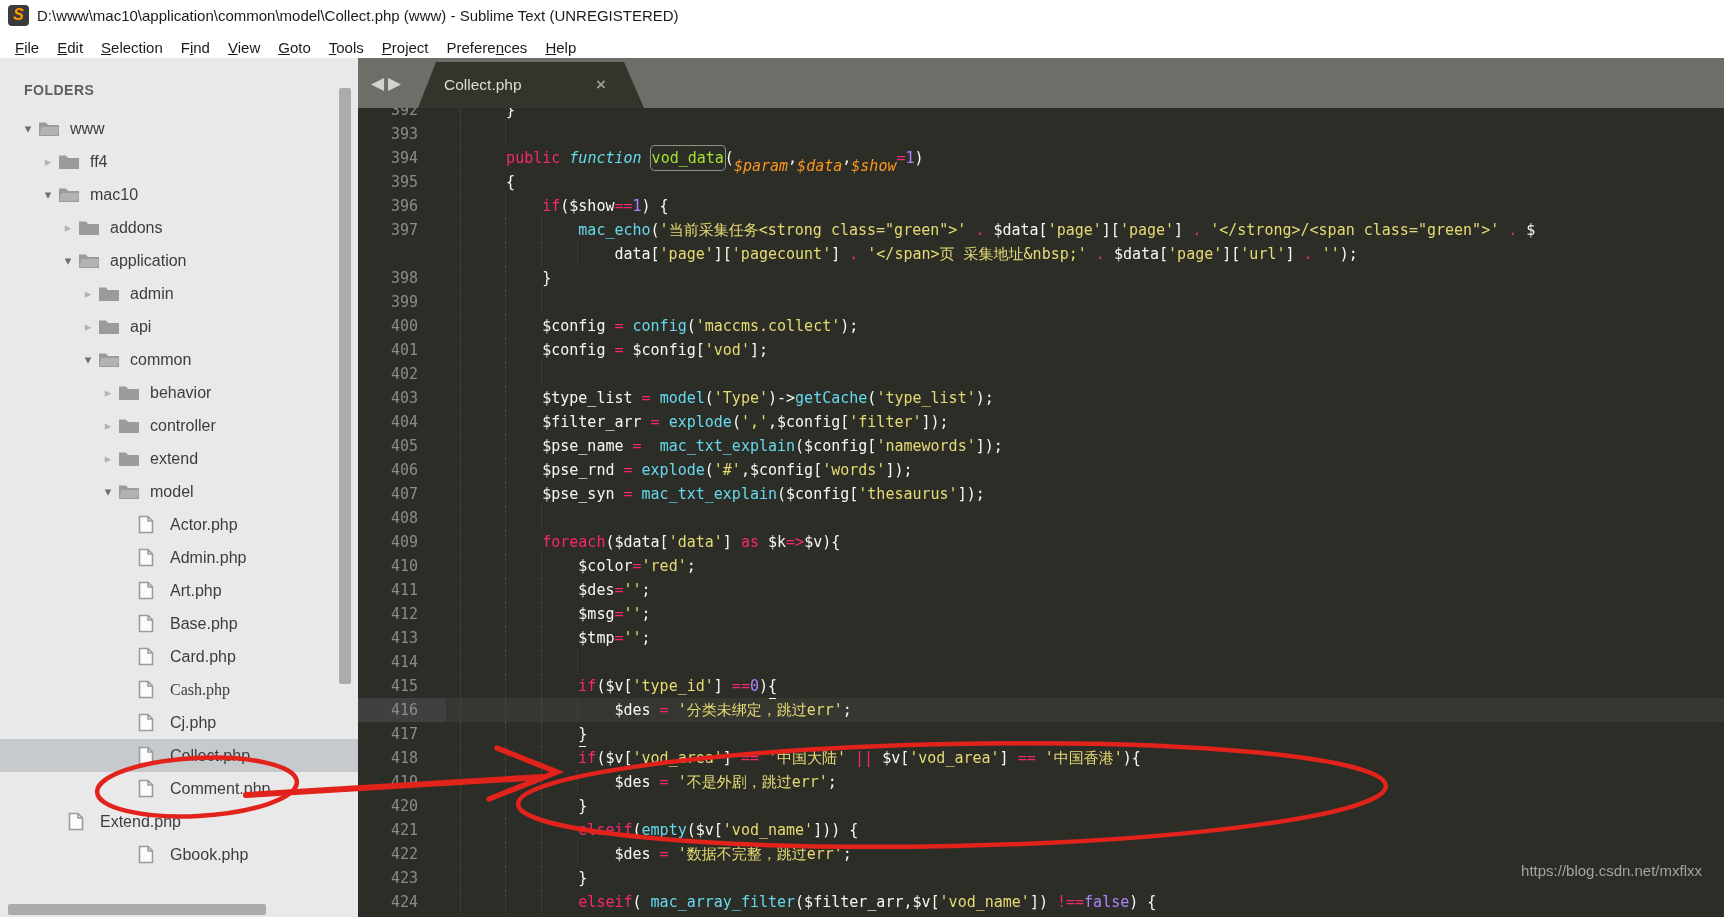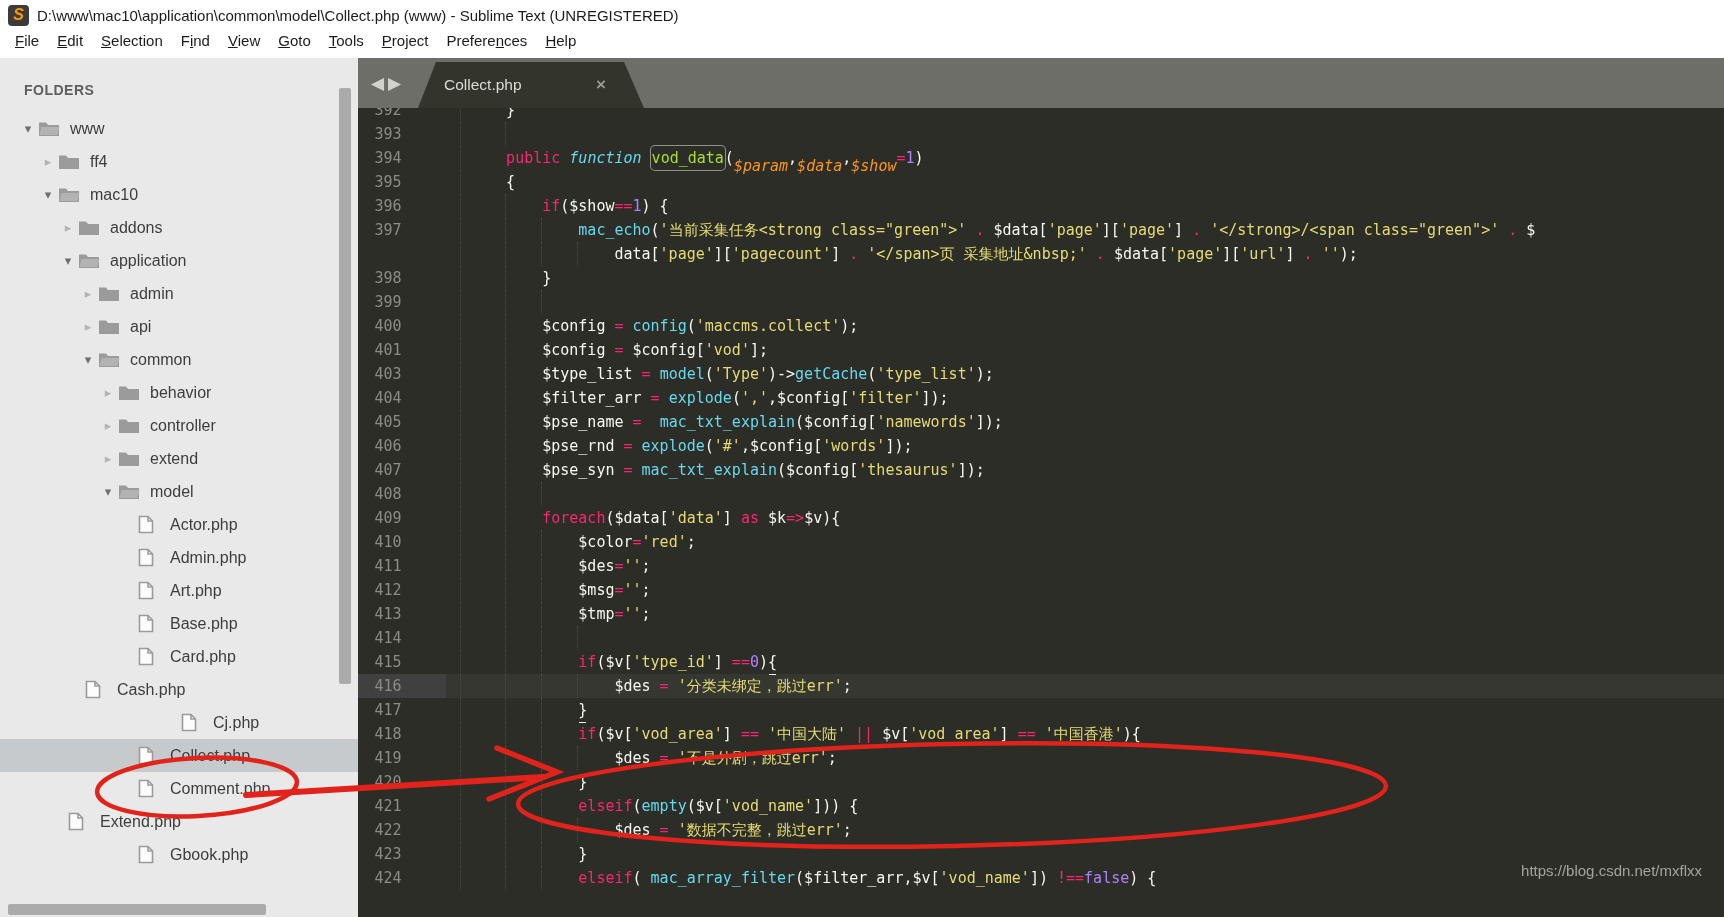--- a/index.html
+++ b/index.html
@@ -8,21 +8,21 @@
   .window { position:relative; width:1724px; height:917px; }
 
   
   .titlebar { height:30px; background:#ffffff; display:flex; align-items:center; padding-left:8px; }
   .app-icon { width:21px; height:21px; border-radius:4px; background:#3b3b3b; color:#ff9800;
               font-weight:bold; font-size:16px; display:flex; align-items:center; justify-content:center;
               font-style:italic; margin-right:8px; }
   .title-text { font-size:15px; color:#1b1b1b; }
 
   
-  .menubar { height:28px; background:#ffffff; display:flex; align-items:flex-start; padding-left:6px; }
+  .menubar { height:28px; background:#ffffff; display:flex; align-items:flex-end; padding-left:6px; }
   .menu-item { font-size:15px; color:#1b1b1b; padding:2px 9px; cursor:default; }
   .menu-item u { text-decoration:underline; }
 
   
   .main { display:flex; height:859px; }
 
   
   .sidebar { position:relative; width:358px; background:#e9e9e9; flex:none; overflow:hidden; }
   .sidebar-header { padding:24px 0 0 24px; font-size:14px; font-weight:bold; color:#5f5f5f;
                     letter-spacing:.5px; height:54px; }
@@ -45,21 +45,21 @@
   .tab { position:absolute; left:60px; top:4px; width:226px; height:46px; background:#33342c;
          clip-path:polygon(18px 0, calc(100% - 20px) 0, 100% 100%, 0 100%);
          display:flex; align-items:center; justify-content:space-between; padding:0 38px 0 26px; }
   .tab-label { color:#dddcd6; font-size:15.5px; }
   .tab-close { color:#9a9b95; font-size:17px; font-weight:bold; }
 
   .code-wrap { position:relative; z-index:1; margin-top:-10px; font-family:"DejaVu Sans Mono", monospace;
                font-size:15px; line-height:24px; }
   .code-row { display:flex; height:24px; white-space:pre; }
   .code-row.current { background:rgba(255,255,255,.05); }
-  .gut { flex:none; width:88px; text-align:center; padding-right:28px; color:#8b8c86; }
+  .gut { flex:none; width:88px; text-align:right; padding-right:28px; color:#8b8c86; }
   .code-row.current .gut { background:#404040; }
   .src { flex:1; display:flex; margin-left:14px; border-left:1px dotted #47483f; padding-left:9px; }
   .iu { flex:none; width:4ch; }
   .iu.g { border-right:1px dotted #4a4b42; }
   .tk-w  { color:#f8f8f2; }
   .tk-wu { color:#f8f8f2; box-shadow:0 2px 0 -1px #f8f8f2; }
   .tk-p  { color:#f92672; }
   .tk-y  { color:#e6db74; }
   .tk-c  { color:#66d9ef; }
   .tk-ci { color:#66d9ef; font-style:italic; }
@@ -255,31 +255,31 @@
           <div class="tree-row" style="padding-left: 118px;">
             <span class="tri closed"></span>
             <span class="node-icon">
               <svg width="16" height="19" viewBox="0 0 16 19">
   <path d="M1.5 1.5 h8.5 l4.5 4.5 v11.5 h-13 z" fill="#fcfcfc" stroke="#9b9b9b" stroke-width="1.6"></path>
   <path d="M10 1.5 v4.5 h4.5" fill="none" stroke="#9b9b9b" stroke-width="1.6"></path>
               </svg>
             </span>
             <span class="node-label">Card.php</span>
           </div>
-          <div class="tree-row" style="padding-left: 65px;">
+          <div class="tree-row" style="padding-left: 118px; font-family: Liberation Serif, serif;">
             <span class="tri closed"></span>
             <span class="node-icon">
               <svg width="16" height="19" viewBox="0 0 16 19">
   <path d="M1.5 1.5 h8.5 l4.5 4.5 v11.5 h-13 z" fill="#fcfcfc" stroke="#9b9b9b" stroke-width="1.6"></path>
   <path d="M10 1.5 v4.5 h4.5" fill="none" stroke="#9b9b9b" stroke-width="1.6"></path>
               </svg>
             </span>
             <span class="node-label">Cash.php</span>
           </div>
-          <div class="tree-row" style="padding-left: 118px; margin-left: 43px;">
+          <div class="tree-row" style="padding-left: 118px;">
             <span class="tri closed"></span>
             <span class="node-icon">
               <svg width="16" height="19" viewBox="0 0 16 19">
   <path d="M1.5 1.5 h8.5 l4.5 4.5 v11.5 h-13 z" fill="#fcfcfc" stroke="#9b9b9b" stroke-width="1.6"></path>
   <path d="M10 1.5 v4.5 h4.5" fill="none" stroke="#9b9b9b" stroke-width="1.6"></path>
               </svg>
             </span>
             <span class="node-label">Cj.php</span>
           </div>
           <div class="tree-row selected" style="padding-left: 118px;">
@@ -343,20 +343,21 @@
           <div class="code-row"><div class="gut">393</div><div class="src"><span class="iu g"></span><span class="iu"></span></div></div>
           <div class="code-row"><div class="gut">394</div><div class="src"><span class="iu"></span><span class="tk-p">public</span><span class="tk-w"> </span><span class="tk-ci">function</span><span class="tk-w"> </span><span class="tk-box">vod_data</span><span class="tk-w">(</span><span class="tk-o">$param</span><span class="tk-w">,</span><span class="tk-o">$data</span><span class="tk-w">,</span><span class="tk-o">$show</span><span class="tk-p">=</span><span class="tk-n">1</span><span class="tk-w">)</span></div></div>
           <div class="code-row"><div class="gut">395</div><div class="src"><span class="iu"></span><span class="tk-w">{</span></div></div>
           <div class="code-row"><div class="gut">396</div><div class="src"><span class="iu g"></span><span class="iu"></span><span class="tk-p">if</span><span class="tk-w">($show</span><span class="tk-p">==</span><span class="tk-n">1</span><span class="tk-w">) {</span></div></div>
           <div class="code-row"><div class="gut">397</div><div class="src"><span class="iu g"></span><span class="iu g"></span><span class="iu"></span><span class="tk-c">mac_echo</span><span class="tk-w">(</span><span class="tk-y">'当前采集任务&lt;strong class="green"&gt;'</span><span class="tk-w"> </span><span class="tk-p">.</span><span class="tk-w"> $data[</span><span class="tk-y">'page'</span><span class="tk-w">][</span><span class="tk-y">'page'</span><span class="tk-w">] </span><span class="tk-p">.</span><span class="tk-w"> </span><span class="tk-y">'&lt;/strong&gt;/&lt;span class="green"&gt;'</span><span class="tk-w"> </span><span class="tk-p">.</span><span class="tk-w"> $</span></div></div>
           <div class="code-row"><div class="gut"></div><div class="src"><span class="iu g"></span><span class="iu g"></span><span class="iu g"></span><span class="iu"></span><span class="tk-w">data[</span><span class="tk-y">'page'</span><span class="tk-w">][</span><span class="tk-y">'pagecount'</span><span class="tk-w">] </span><span class="tk-p">.</span><span class="tk-w"> </span><span class="tk-y">'&lt;/span&gt;页 采集地址&amp;nbsp;'</span><span class="tk-w"> </span><span class="tk-p">.</span><span class="tk-w"> $data[</span><span class="tk-y">'page'</span><span class="tk-w">][</span><span class="tk-y">'url'</span><span class="tk-w">] </span><span class="tk-p">.</span><span class="tk-w"> </span><span class="tk-y">''</span><span class="tk-w">);</span></div></div>
           <div class="code-row"><div class="gut">398</div><div class="src"><span class="iu g"></span><span class="iu"></span><span class="tk-w">}</span></div></div>
           <div class="code-row"><div class="gut">399</div><div class="src"><span class="iu g"></span><span class="iu g"></span><span class="iu"></span></div></div>
           <div class="code-row"><div class="gut">400</div><div class="src"><span class="iu g"></span><span class="iu"></span><span class="tk-w">$config </span><span class="tk-p">=</span><span class="tk-w"> </span><span class="tk-c">config</span><span class="tk-w">(</span><span class="tk-y">'maccms.collect'</span><span class="tk-w">);</span></div></div>
           <div class="code-row"><div class="gut">401</div><div class="src"><span class="iu g"></span><span class="iu"></span><span class="tk-w">$config </span><span class="tk-p">=</span><span class="tk-w"> $config[</span><span class="tk-y">'vod'</span><span class="tk-w">];</span></div></div>
+          <div class="code-row"><div class="gut">402</div><div class="src"><span class="iu g"></span><span class="iu g"></span><span class="iu"></span></div></div>
           <div class="code-row"><div class="gut">403</div><div class="src"><span class="iu g"></span><span class="iu"></span><span class="tk-w">$type_list </span><span class="tk-p">=</span><span class="tk-w"> </span><span class="tk-c">model</span><span class="tk-w">(</span><span class="tk-y">'Type'</span><span class="tk-w">)-&gt;</span><span class="tk-c">getCache</span><span class="tk-w">(</span><span class="tk-y">'type_list'</span><span class="tk-w">);</span></div></div>
           <div class="code-row"><div class="gut">404</div><div class="src"><span class="iu g"></span><span class="iu"></span><span class="tk-w">$filter_arr </span><span class="tk-p">=</span><span class="tk-w"> </span><span class="tk-c">explode</span><span class="tk-w">(</span><span class="tk-y">','</span><span class="tk-w">,$config[</span><span class="tk-y">'filter'</span><span class="tk-w">]);</span></div></div>
           <div class="code-row"><div class="gut">405</div><div class="src"><span class="iu g"></span><span class="iu"></span><span class="tk-w">$pse_name </span><span class="tk-p">=</span><span class="tk-w">  </span><span class="tk-c">mac_txt_explain</span><span class="tk-w">($config[</span><span class="tk-y">'namewords'</span><span class="tk-w">]);</span></div></div>
           <div class="code-row"><div class="gut">406</div><div class="src"><span class="iu g"></span><span class="iu"></span><span class="tk-w">$pse_rnd </span><span class="tk-p">=</span><span class="tk-w"> </span><span class="tk-c">explode</span><span class="tk-w">(</span><span class="tk-y">'#'</span><span class="tk-w">,$config[</span><span class="tk-y">'words'</span><span class="tk-w">]);</span></div></div>
           <div class="code-row"><div class="gut">407</div><div class="src"><span class="iu g"></span><span class="iu"></span><span class="tk-w">$pse_syn </span><span class="tk-p">=</span><span class="tk-w"> </span><span class="tk-c">mac_txt_explain</span><span class="tk-w">($config[</span><span class="tk-y">'thesaurus'</span><span class="tk-w">]);</span></div></div>
           <div class="code-row"><div class="gut">408</div><div class="src"><span class="iu g"></span><span class="iu g"></span><span class="iu"></span></div></div>
           <div class="code-row"><div class="gut">409</div><div class="src"><span class="iu g"></span><span class="iu"></span><span class="tk-p">foreach</span><span class="tk-w">($data[</span><span class="tk-y">'data'</span><span class="tk-w">] </span><span class="tk-p">as</span><span class="tk-w"> $k</span><span class="tk-p">=&gt;</span><span class="tk-w">$v){</span></div></div>
           <div class="code-row"><div class="gut">410</div><div class="src"><span class="iu g"></span><span class="iu g"></span><span class="iu"></span><span class="tk-w">$color</span><span class="tk-p">=</span><span class="tk-y">'red'</span><span class="tk-w">;</span></div></div>
           <div class="code-row"><div class="gut">411</div><div class="src"><span class="iu g"></span><span class="iu g"></span><span class="iu"></span><span class="tk-w">$des</span><span class="tk-p">=</span><span class="tk-y">''</span><span class="tk-w">;</span></div></div>
           <div class="code-row"><div class="gut">412</div><div class="src"><span class="iu g"></span><span class="iu g"></span><span class="iu"></span><span class="tk-w">$msg</span><span class="tk-p">=</span><span class="tk-y">''</span><span class="tk-w">;</span></div></div>

